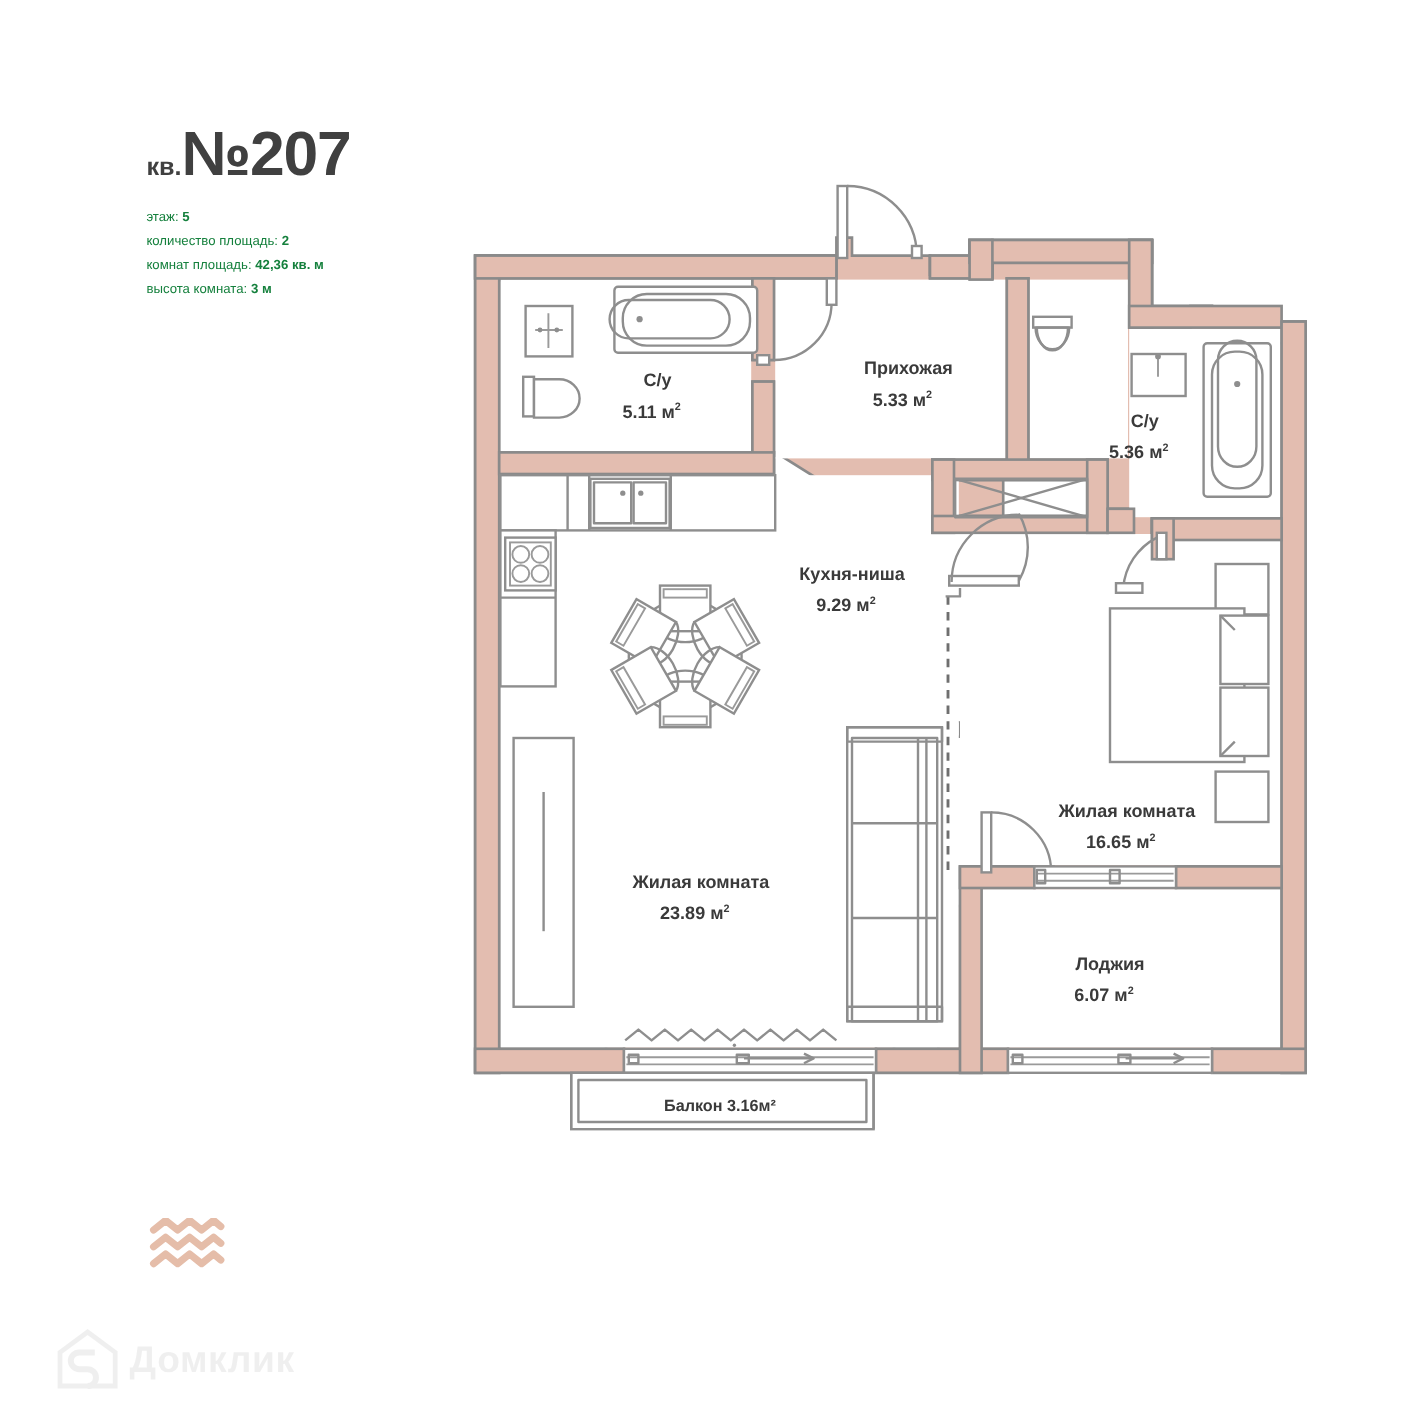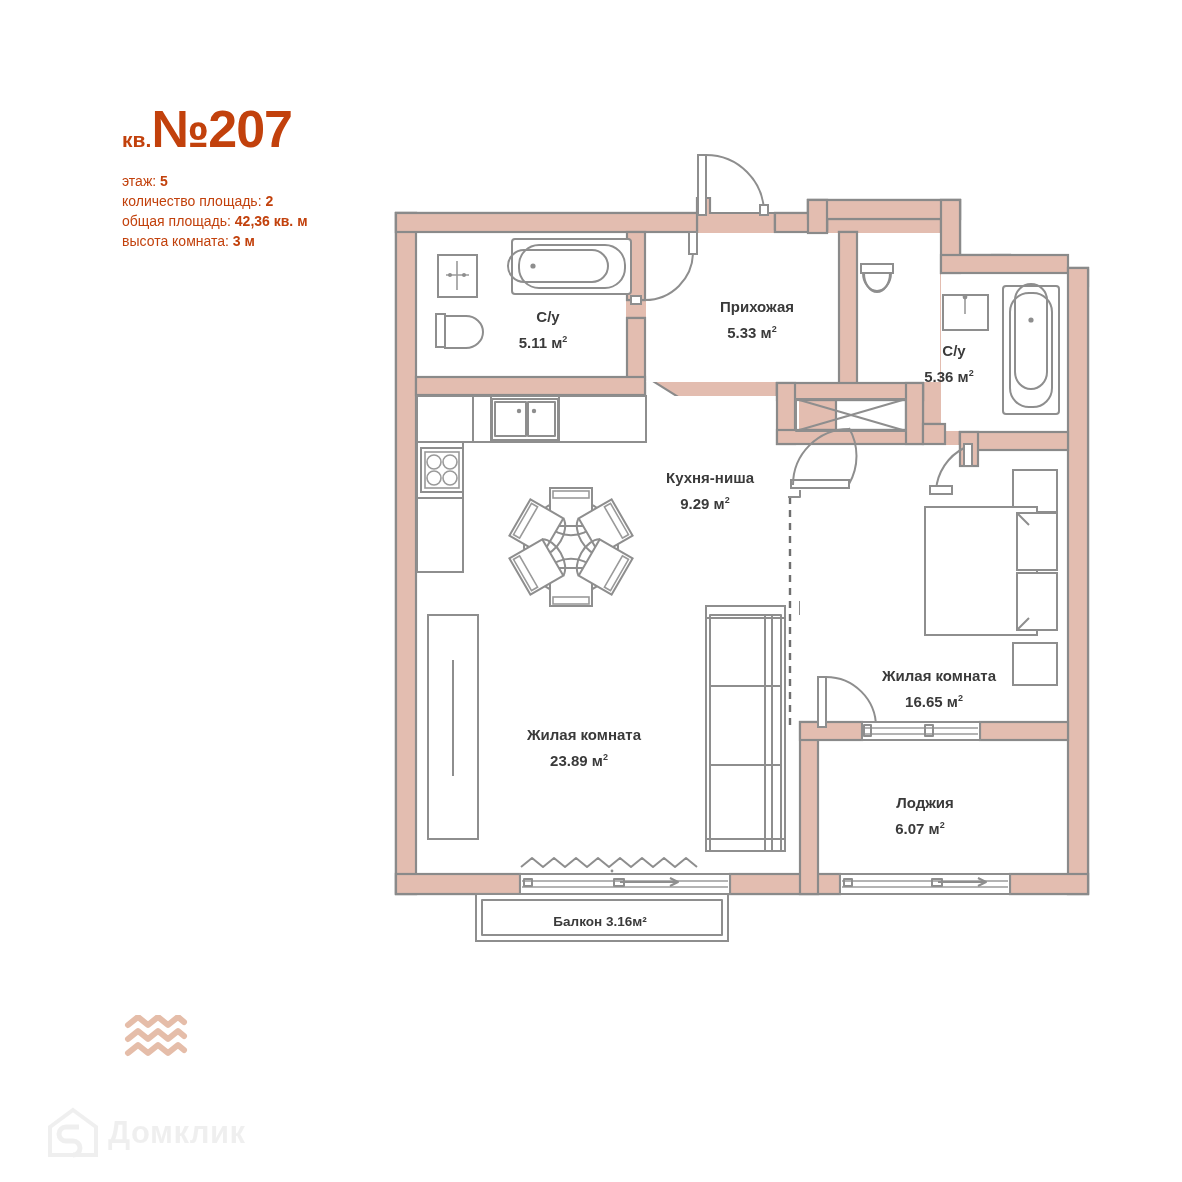--- a/index.html
+++ b/index.html
@@ -2,24 +2,24 @@
 <html><head>
 <meta charset="utf-8">
 <style>
   html,body{margin:0;padding:0;background:#ffffff;}
   body{width:1182px;height:1182px;position:relative;overflow:hidden;
        font-family:"Liberation Sans","DejaVu Sans",sans-serif;color:#2f2f2f;}
 
   
   #header{position:absolute;left:122px;top:103px;width:300px;}
   #apt-title{font-size:52px;font-weight:700;letter-spacing:-1px;line-height:1;
-             color:#c2410c;white-space:nowrap;}
+             color:#404040;white-space:nowrap;}
   #apt-title .kv{font-size:21px;font-weight:700;vertical-align:baseline;letter-spacing:0;}
   #meta{margin-top:16px;}
-  .meta-row{font-size:14px;line-height:20px;color:#c2410c;white-space:nowrap;}
+  .meta-row{font-size:11px;line-height:20px;color:#15803d;white-space:nowrap;}
   .meta-row .k{font-weight:400;}
   .meta-row .v{font-weight:700;}
 
   
   #plan-wrap{position:absolute;left:0;top:0;width:1182px;height:1182px;}
   svg{display:block;}
 
   
   #wave-logo{position:absolute;left:124px;top:1015px;width:64px;height:46px;}
   #domclick{position:absolute;left:46px;top:1105px;width:240px;height:56px;opacity:.09;}
@@ -36,21 +36,21 @@
   <div id="meta">
     <div class="meta-row">
       <span class="k">этаж:</span>
       <span class="v">5</span>
     </div>
     <div class="meta-row">
       <span class="k">количество площадь:</span>
       <span class="v">2</span>
     </div>
     <div class="meta-row">
-      <span class="k">общая площадь:</span>
+      <span class="k">комнат площадь:</span>
       <span class="v">42,36 кв. м</span>
     </div>
     <div class="meta-row">
       <span class="k">высота комната:</span>
       <span class="v">3 м</span>
     </div>
   </div>
 </div>
 
 <div id="plan-wrap">

